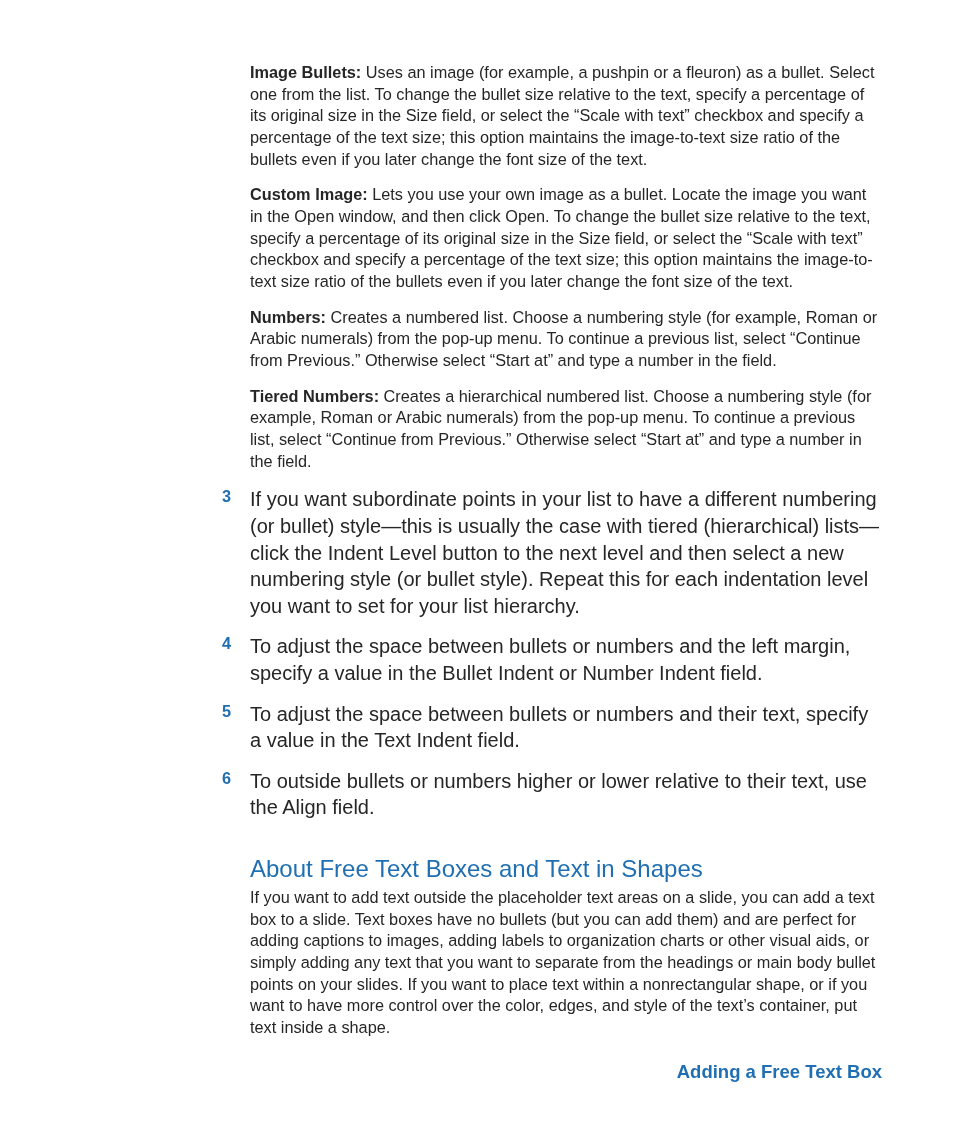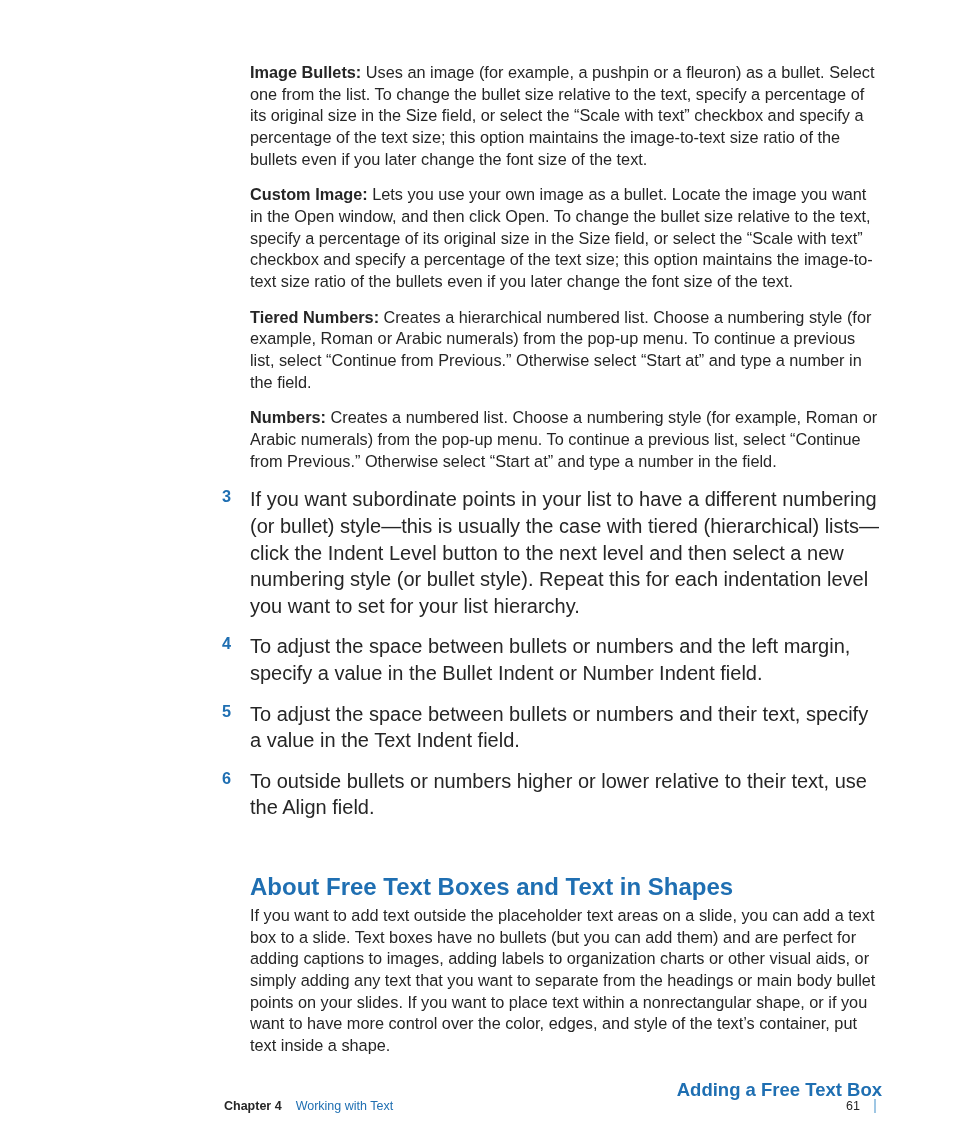--- a/index.html
+++ b/index.html
@@ -40,23 +40,23 @@
     color: #1f6fb2;
     font-weight: 700;
     font-size: 16.3px;
     line-height: 1.33;
   }
   .numbered-row .txt {
     font-size: 20px;
     line-height: 1.33;
   }
   h1.section {
-    margin: 52px 0 4px 0;
+    margin: 34px 0 4px 0;
     font-size: 24px;
-    font-weight: 700;
+    font-weight: 400;
     color: #1f6fb2;
   }
   h2.sub {
     margin: 22px 0 2px 0;
     font-size: 18.5px;
     font-weight: 600;
     color: #1f6fb2;
     text-align: right;
   }
   .footer {
@@ -82,25 +82,25 @@
 
     <p>
       <span class="bold-run">Image Bullets:  </span><span>Uses an image (for example, a pushpin or a fleuron) as a bullet. Select one from the list. To change the bullet size relative to the text, specify a percentage of its original size in the Size field, or select the “Scale with text” checkbox and specify a percentage of the text size; this option maintains the image-to-text size ratio of the bullets even if you later change the font size of the text.</span>
     </p>
 
     <p>
       <span class="bold-run">Custom Image:  </span><span>Lets you use your own image as a bullet. Locate the image you want in the Open window, and then click Open. To change the bullet size relative to the text, specify a percentage of its original size in the Size field, or select the “Scale with text” checkbox and specify a percentage of the text size; this option maintains the image-to-text size ratio of the bullets even if you later change the font size of the text.</span>
     </p>
 
     <p>
-      <span class="bold-run">Tiered Numbers:  </span><span>Creates a hierarchical numbered list. Choose a numbering style (for example, Roman or Arabic numerals) from the pop-up menu. To continue a previous list, select “Continue from Previous.” Otherwise select “Start at” and type a number in the field.</span>
+      <span class="bold-run">Numbers:  </span><span>Creates a numbered list. Choose a numbering style (for example, Roman or Arabic numerals) from the pop-up menu. To continue a previous list, select “Continue from Previous.” Otherwise select “Start at” and type a number in the field.</span>
     </p>
 
     <p>
-      <span class="bold-run">Numbers:  </span><span>Creates a numbered list. Choose a numbering style (for example, Roman or Arabic numerals) from the pop-up menu. To continue a previous list, select “Continue from Previous.” Otherwise select “Start at” and type a number in the field.</span>
+      <span class="bold-run">Tiered Numbers:  </span><span>Creates a hierarchical numbered list. Choose a numbering style (for example, Roman or Arabic numerals) from the pop-up menu. To continue a previous list, select “Continue from Previous.” Otherwise select “Start at” and type a number in the field.</span>
     </p>
 
     <div class="numbered-row">
       <div class="num">3</div>
       <div class="txt">If you want subordinate points in your list to have a different numbering (or bullet) style—this is usually the case with tiered (hierarchical) lists—click the Indent Level button to the next level and then select a new numbering style (or bullet style). Repeat this for each indentation level you want to set for your list hierarchy.</div>
     </div>
     <div class="numbered-row">
       <div class="num">4</div>
       <div class="txt">To adjust the space between bullets or numbers and the left margin, specify a value in the Bullet Indent or Number Indent field.</div>
     </div>
@@ -113,18 +113,13 @@
       <div class="txt">To outside bullets or numbers higher or lower relative to their text, use the Align field.</div>
     </div>
 
     <h1 class="section">About Free Text Boxes and Text in Shapes</h1>
     <p>If you want to add text outside the placeholder text areas on a slide, you can add a text box to a slide. Text boxes have no bullets (but you can add them) and are perfect for adding captions to images, adding labels to organization charts or other visual aids, or simply adding any text that you want to separate from the headings or main body bullet points on your slides. If you want to place text within a nonrectangular shape, or if you want to have more control over the color, edges, and style of the text’s container, put text inside a shape.</p>
 
     <h2 class="sub">Adding a Free Text Box</h2>
 
   </div>
 
-  <div class="footer">
-    <span class="chap">Chapter 4</span>
-    <span class="title">Working with Text</span>
-    <span class="page-no">61</span>
-  </div>
 </div>
 
 </body></html>

